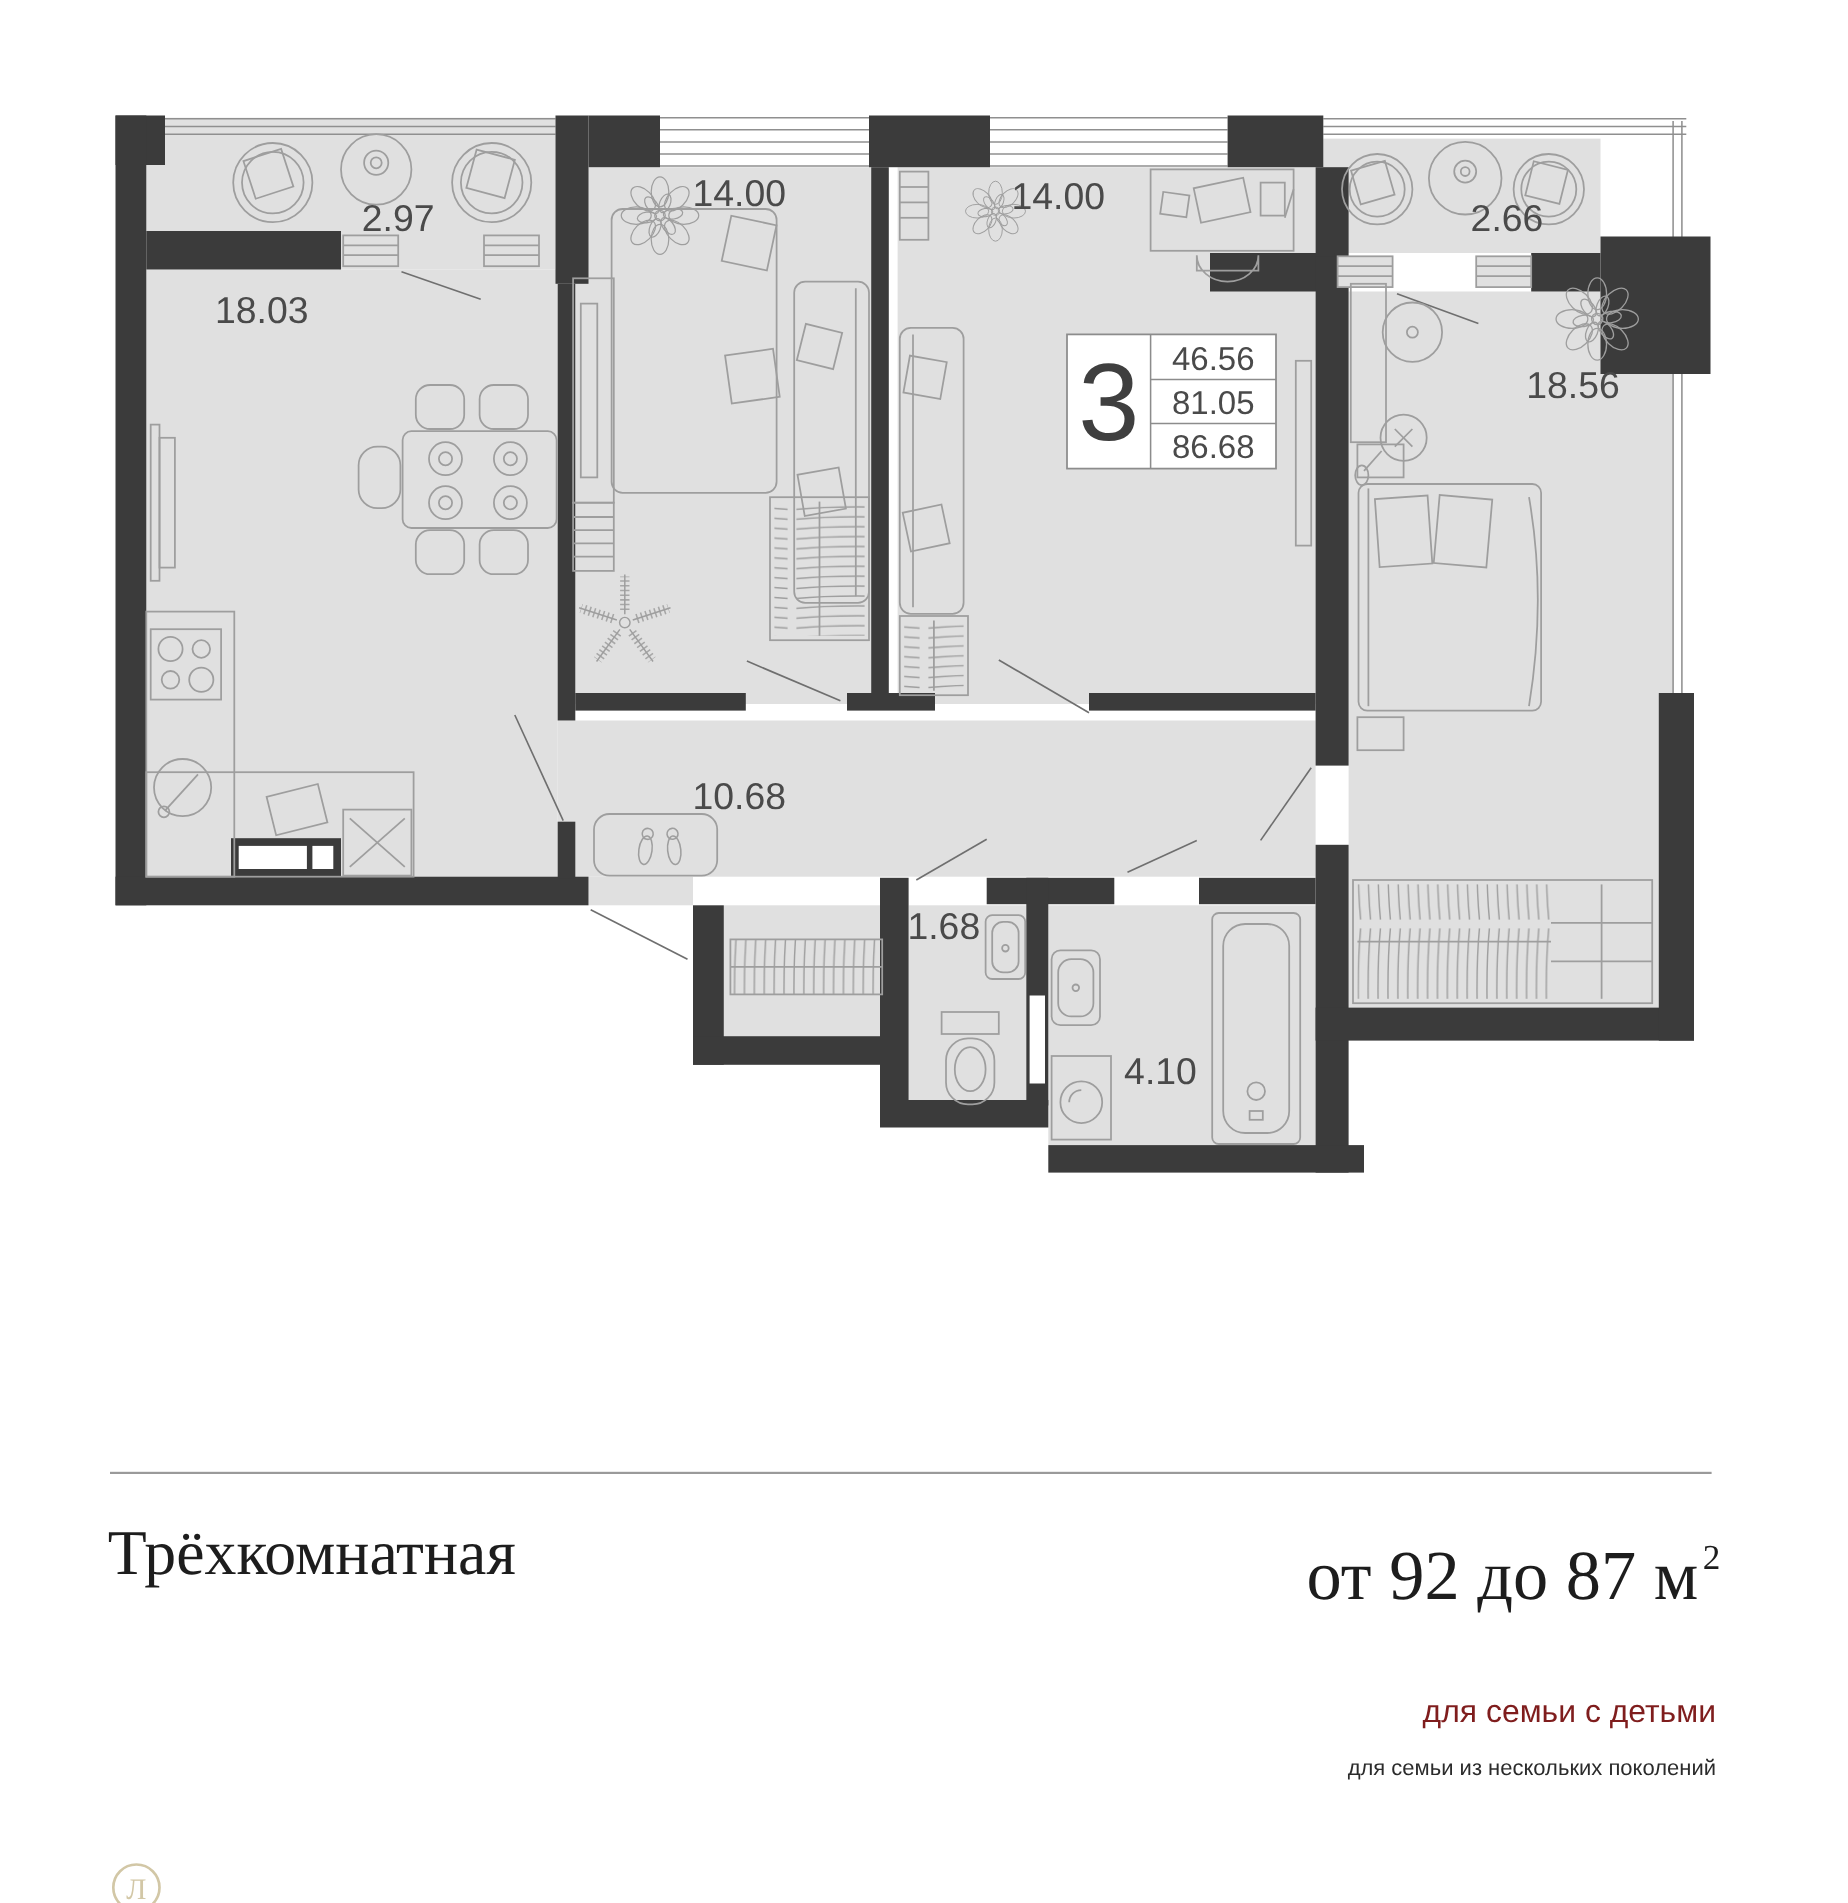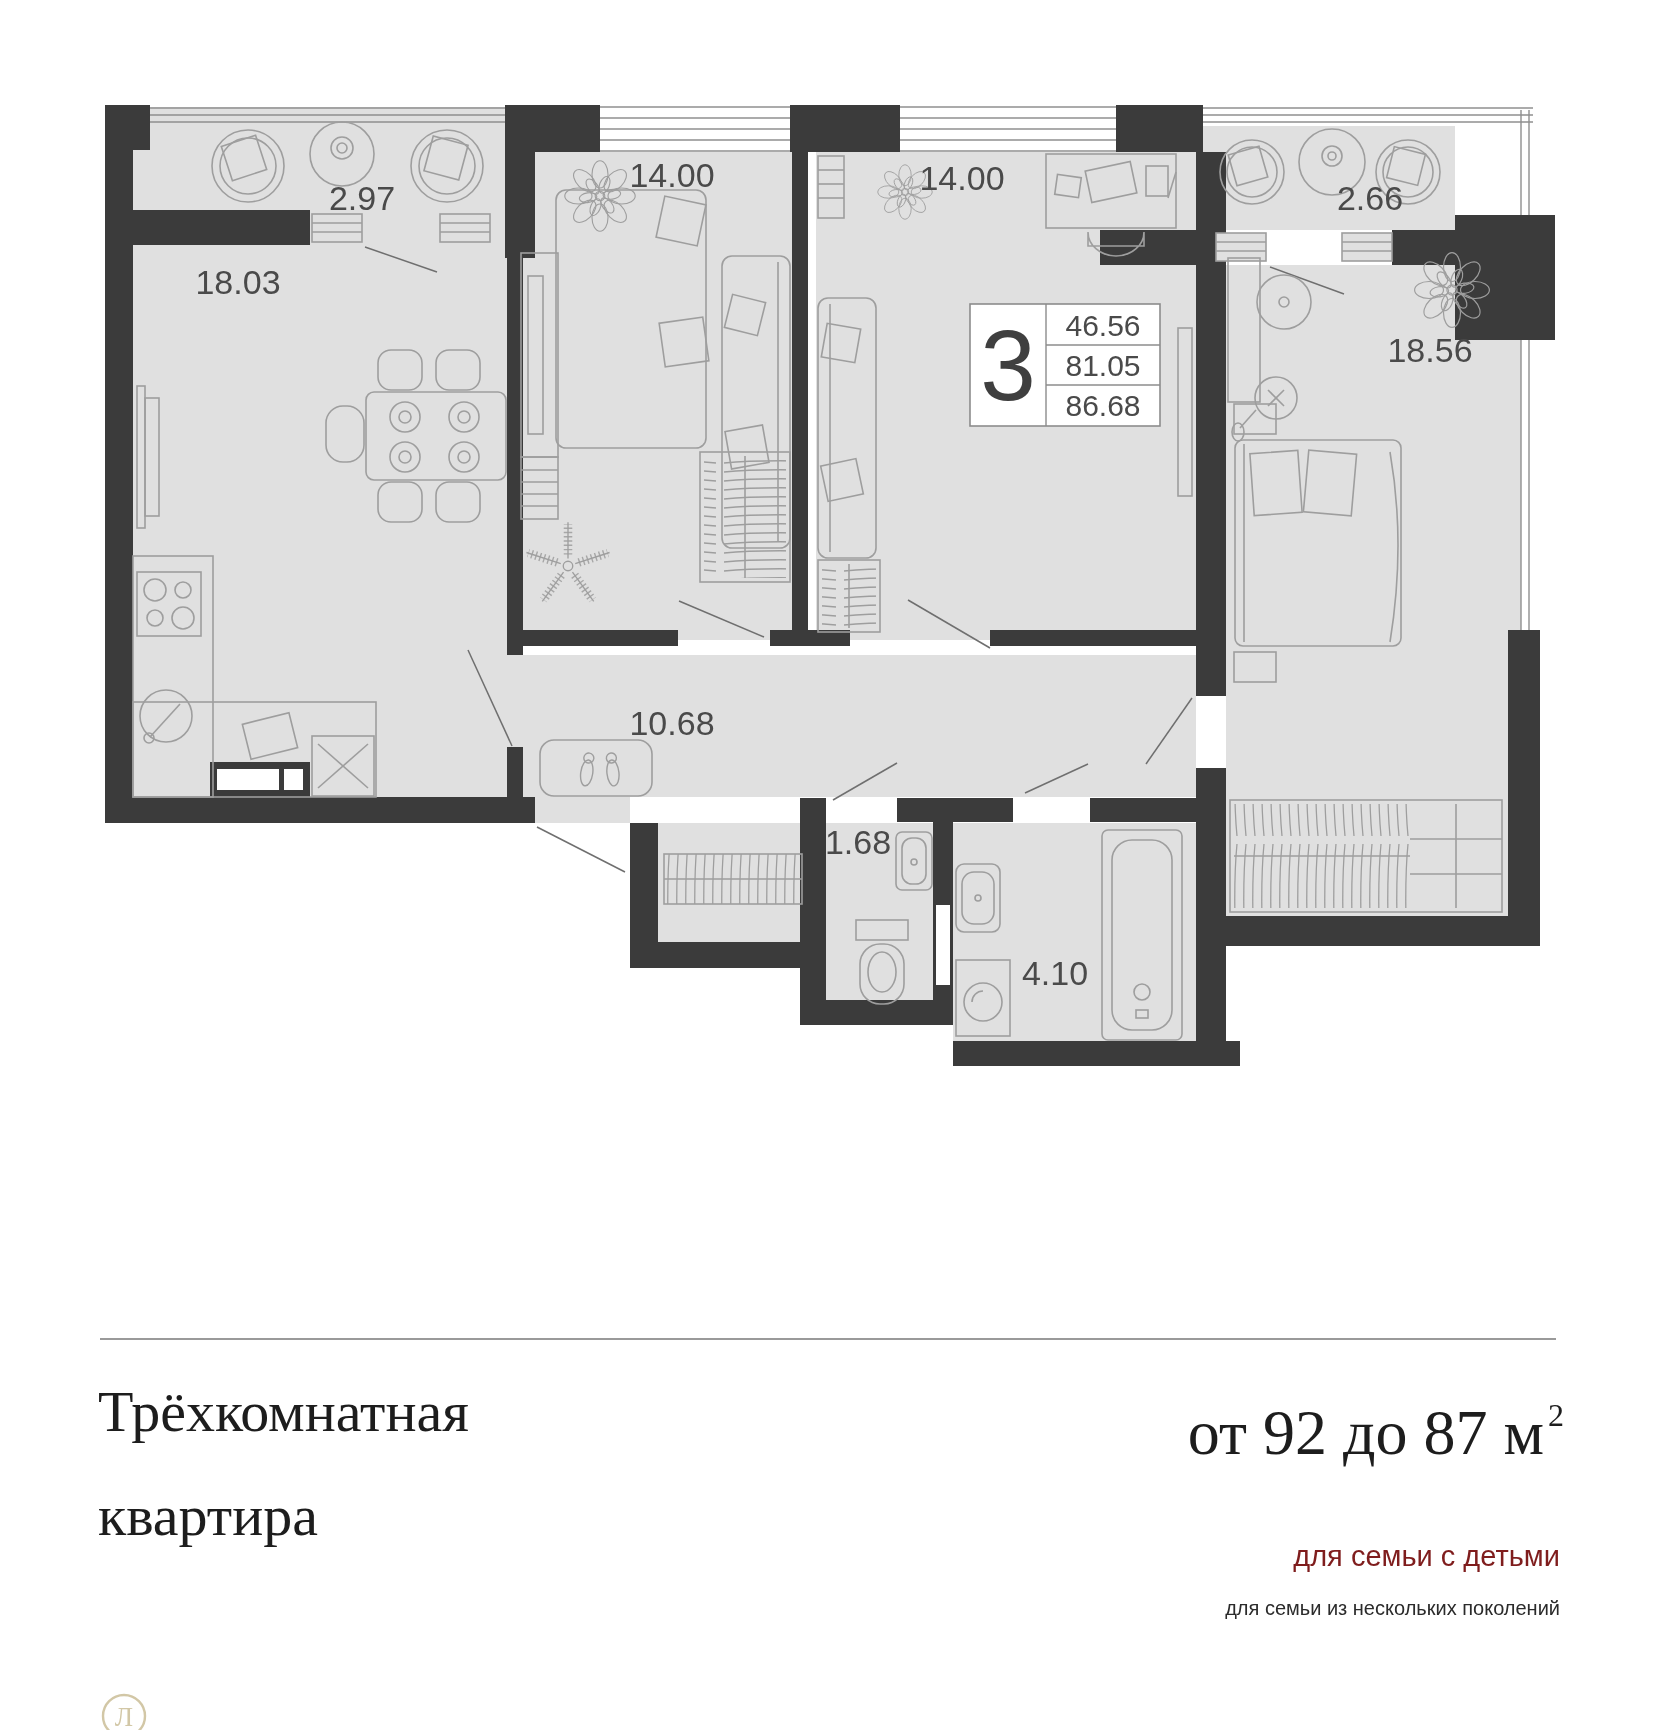--- a/index.html
+++ b/index.html
@@ -362,21 +362,20 @@
     <text class="lb" x="858" y="854" text-anchor="middle">1.68</text>
     <text class="lb" x="1055" y="985" text-anchor="middle">4.10</text>
   </g>
 </svg>
 
 
 <div id="divider"></div>
 
 <div id="title">
   <div>Трёхкомнатная</div>
-  <div>квартира</div>
 </div>
 
 <div id="range">
   <span>от 92 до 87 м</span><sup>2</sup>
 </div>
 
 <div id="tag1">для семьи с детьми</div>
 <div id="tag2">для семьи из нескольких поколений</div>
 
 <svg id="logo" width="60" height="38" viewBox="0 0 60 38">

